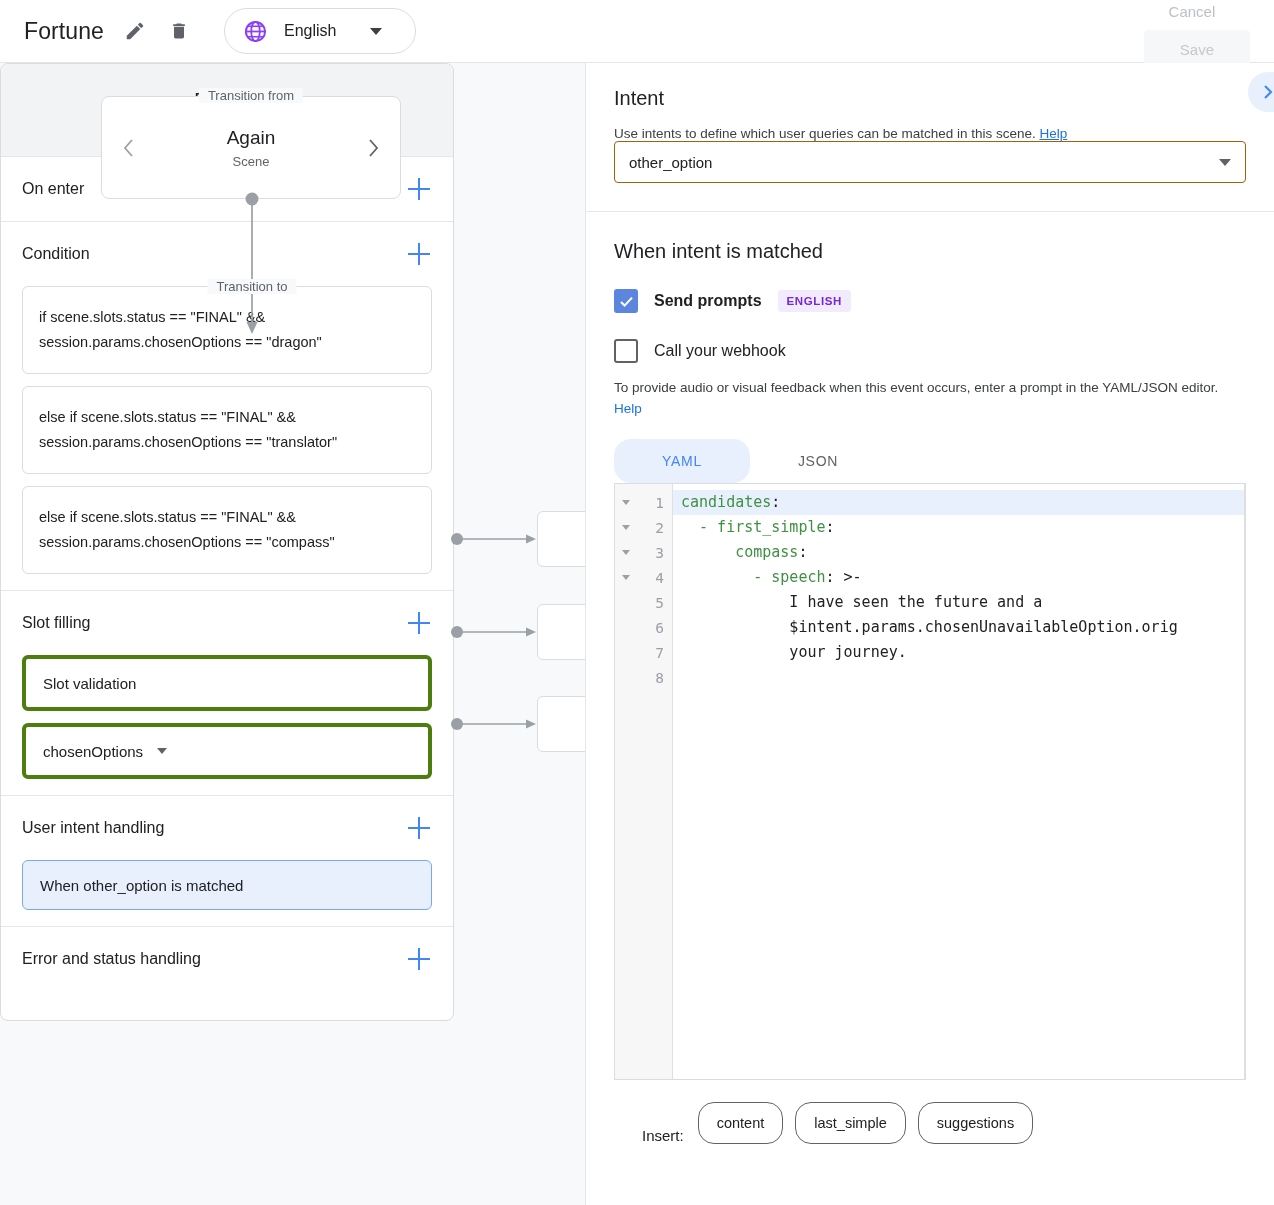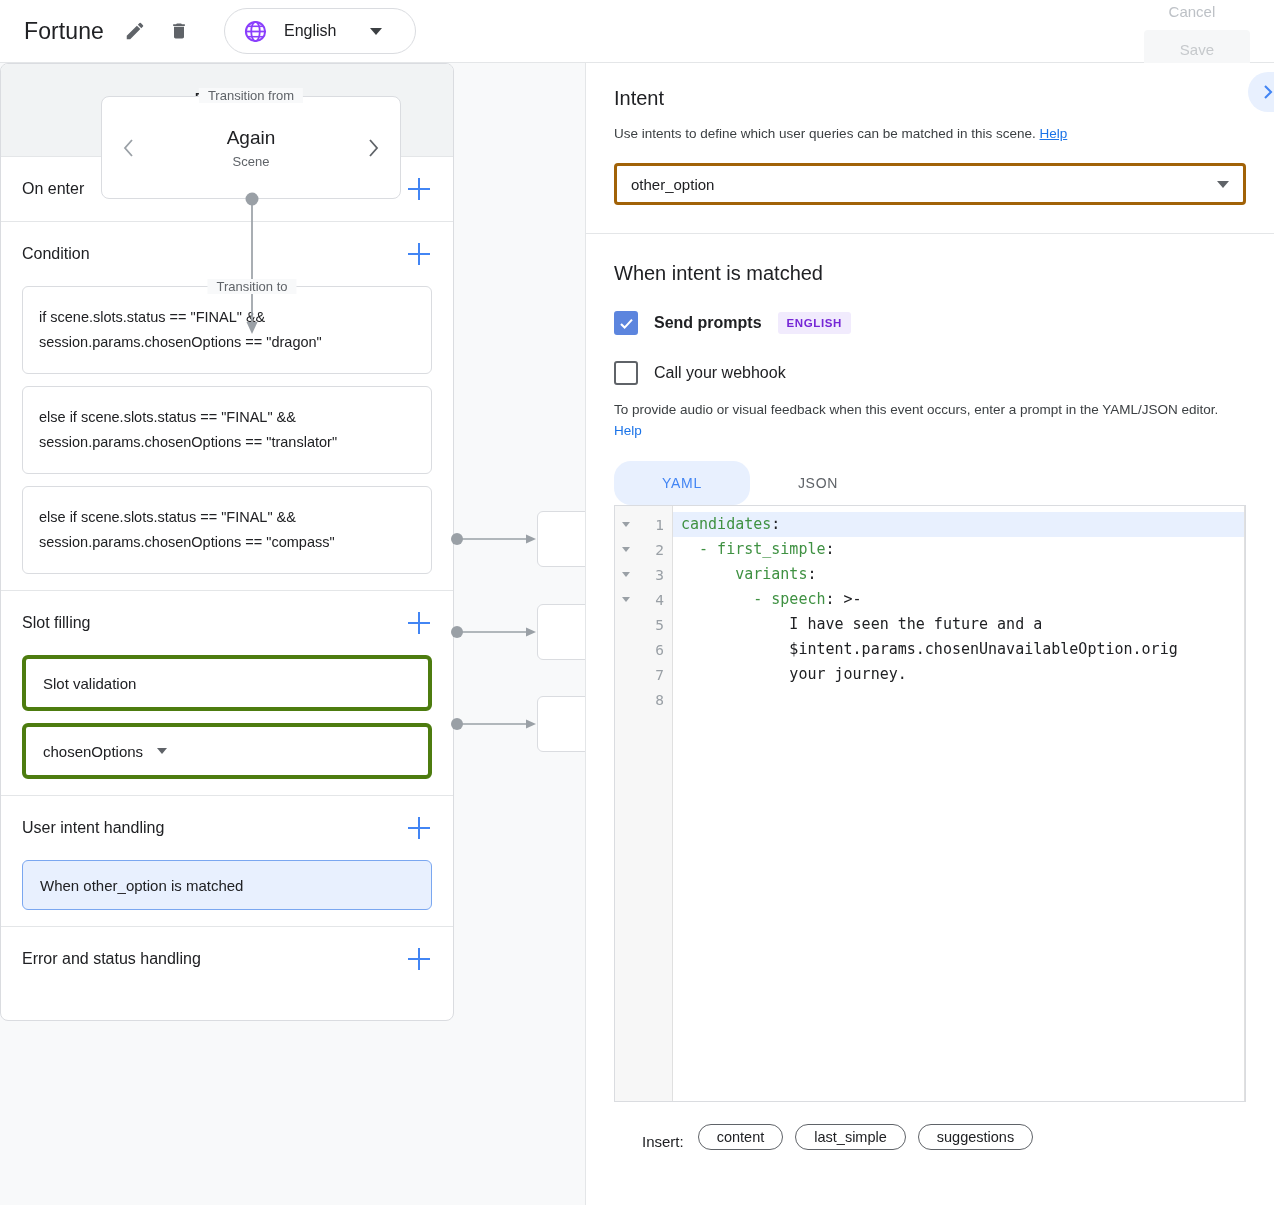--- a/index.html
+++ b/index.html
@@ -172,21 +172,21 @@
     position: absolute; left: 586px; top: 63px; width: 688px; height: 1142px;
     background: #fff; overflow: hidden;
   }
   #intent-block { padding: 24px 28px 28px 28px; border-bottom: 1px solid #e4e6e8; position: relative; }
   #intent-heading { font-size: 20px; color: #202124; font-weight: 400; }
   #intent-desc { font-size: 13.5px; color: #3c4043; margin-top: 16px; }
   .help-link { color: #1a73e8; text-decoration: underline; cursor: pointer; }
   .help-link-plain { color: #1a73e8; text-decoration: none; cursor: pointer; }
 
   #intent-select {
-    margin-top: 22px; height: 42px; border: 3px solid #a16207; border-radius: 4px;
+    height: 42px; border: 1px solid #a16207; border-radius: 4px;
     display: flex; align-items: center; justify-content: space-between;
     padding: 0 14px 0 14px; font-size: 15px; color: #202124; cursor: pointer;
     background: #fff;
     gap: 24px;
   }
   .caret-grey {
     width: 0; height: 0; border-left: 6px solid transparent;
     border-right: 6px solid transparent; border-top: 7px solid #5f6368;
   }
 
@@ -256,21 +256,21 @@
   .tok-plain { color: #202124; }
   #editor-vscroll {
     position: absolute; right: 0; top: 0; width: 1px; height: 597px; background: #e0e0e0;
   }
 
   #insert-row {
     display: flex; align-items: flex-end; gap: 12px; padding: 22px 28px 0 28px;
   }
   #insert-label { font-size: 15px; color: #202124; margin-right: 2px; }
   .chip {
-    border: 1px solid #5f6368; border-radius: 16px; padding: 4px 18px;
+    border: 1px solid #5f6368; border-radius: 16px; padding: 12px 18px;
     font-size: 14.5px; color: #202124; cursor: pointer; background: #fff;
     white-space: nowrap;
   }
 </style>
 </head>
 <body>
 
 <div id="topbar">
   <div id="app-title">Fortune</div>
 
@@ -503,21 +503,21 @@
         <div class="gutter-row">
             <span class="line-no">7</span>
           </div>
         <div class="gutter-row">
             <span class="line-no">8</span>
           </div>
       </div>
       <div id="code-area">
         <div class="code-row hl"><span class="tok-key">candidates</span><span class="tok-plain">:</span></div>
         <div class="code-row"><span class="tok-key">  - first_simple</span><span class="tok-plain">:</span></div>
-        <div class="code-row"><span class="tok-key">      variants</span><span class="tok-plain">:</span></div>
+        <div class="code-row"><span class="tok-key">      compass</span><span class="tok-plain">:</span></div>
         <div class="code-row"><span class="tok-key">        - speech</span><span class="tok-plain">: &gt;-</span></div>
         <div class="code-row"><span class="tok-plain">            I have seen the future and a</span></div>
         <div class="code-row"><span class="tok-plain">            $intent.params.chosenUnavailableOption.orig</span></div>
         <div class="code-row"><span class="tok-plain">            your journey.</span></div>
         <div class="code-row"><span class="tok-plain"></span></div>
         <div id="editor-vscroll"></div>
       </div>
     </div>
 
     <div id="insert-row">

